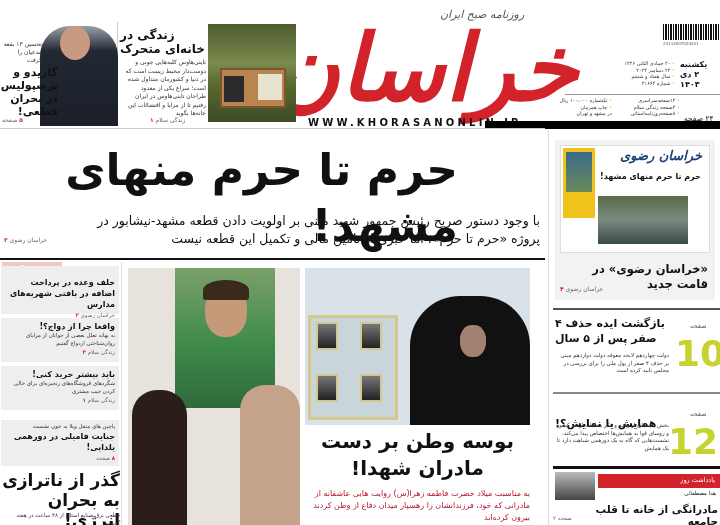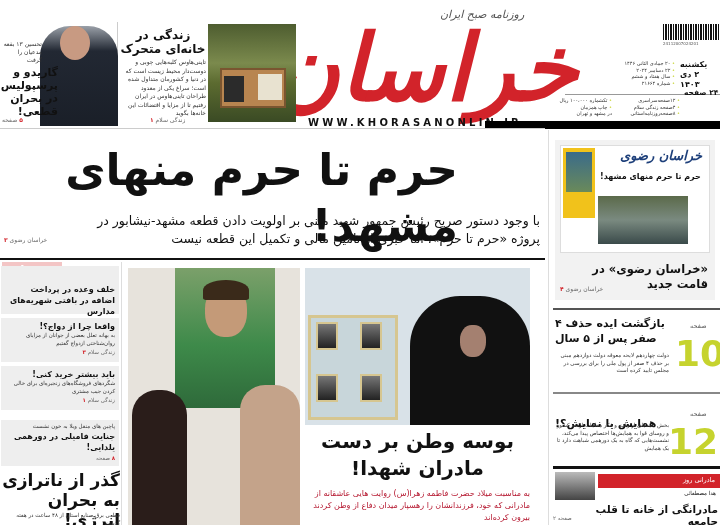--- a/index.html
+++ b/index.html
@@ -10,30 +10,30 @@
 
 .masthead-logo{left:288px;top:18px;width:290px;height:100px;color:#d2232a;font-family:"DejaVu Serif",serif;font-weight:bold;font-size:92px;line-height:100px;text-align:center;letter-spacing:-2px;font-style:italic}
 .tagline{left:440px;top:8px;font-size:11px;color:#555;font-family:"DejaVu Serif",serif;font-style:italic}
 .url{left:308px;top:117px;font-size:10px;letter-spacing:3.2px;font-weight:bold;direction:ltr;color:#111}
 .url-bar{left:485px;top:121px;width:235px;height:8px;background:#000}
 .barcode{left:663px;top:24px;width:57px;height:16px;background:repeating-linear-gradient(90deg,#111 0 1px,#fff 1px 2px,#111 2px 4px,#fff 4px 5px)}
 .barcode-num{left:663px;top:41px;font-size:4px;color:#555;direction:ltr}
 .datebox{left:680px;top:60px;font-size:8px;font-weight:bold;text-align:left;line-height:10px;width:38px}
 .meta1{left:600px;top:60px;font-size:5px;line-height:6.5px;text-align:right;width:75px;color:#333}
 .meta-line{left:565px;top:94px;width:155px;height:1px;background:#999}
-.pages{left:684px;top:88px;font-size:7.5px;font-weight:bold}
+.pages{left:684px;top:114px;font-size:7.5px;font-weight:normal}
 .meta2{left:610px;top:97px;font-size:5px;line-height:6.5px;width:70px;text-align:right;color:#333}
 .meta3{left:550px;top:97px;font-size:5px;line-height:6.5px;width:62px;text-align:right;color:#333}
 .dot{color:#c6d32e}
 
 .teaser-photo-house{left:208px;top:24px;width:88px;height:98px;background:linear-gradient(180deg,#4e5d30 0%,#7b8a4d 40%,#5c6b30 60%,#3a4a24 100%)}
 .house{left:220px;top:68px;width:66px;height:40px;background:#b88550;border:2px solid #7a5530}
 .house-win{left:224px;top:76px;width:20px;height:26px;background:#2b2b2b}
 .house-win2{left:258px;top:74px;width:24px;height:26px;background:#e8e2d0}
-.teaser2-title{left:120px;top:28px;width:86px;font-size:12px;font-weight:bold;line-height:14px;text-align:center}
+.teaser2-title{left:120px;top:28px;width:86px;font-size:12px;font-weight:bold;line-height:14px;text-align:left}
 .teaser2-body{left:120px;top:58px;width:86px;font-size:6px;line-height:8.5px;text-align:right;color:#333}
 .teaser2-src{left:150px;top:116px;font-size:6px;color:#666}
 .vline1{left:117px;top:22px;width:1px;height:104px;background:#ccc}
 .coach{left:40px;top:26px;width:78px;height:100px;background:linear-gradient(180deg,#9aa0a8 0%,#222833 25%,#1a1f28 100%);border-radius:30px 30px 0 0}
 .coach-head{left:60px;top:26px;width:30px;height:34px;background:#c89a82;border-radius:50%}
 .teaser1-kicker{left:2px;top:40px;width:40px;font-size:6px;line-height:8px;text-align:right;color:#333}
 .teaser1-title{left:2px;top:66px;width:56px;font-size:11px;line-height:13px;font-weight:bold;text-align:right}
 .teaser1-src{left:2px;top:116px;font-size:6px;color:#666}
 .hline-top{left:0;top:128px;width:545px;height:1px;background:#ccc}
 
@@ -159,31 +159,31 @@
 <div class="abs r-body" style="left:555px;top:352px;width:114px">دولت چهاردهم لایحه معوقه دولت دوازدهم مبنی بر حذف ۴ صفر از پول ملی را برای بررسی در مجلس تایید کرده است</div>
 <div class="abs hline-r2"></div>
 
 <div class="abs p-label" style="left:690px;top:410px">صفحه</div>
 <div class="abs p-num" style="left:668px;top:424px">12</div>
 <div class="abs r-title" style="left:555px;top:416px;width:114px">همایش یا نمایش؟!</div>
 <div class="abs r-body" style="left:555px;top:422px;width:114px">بخش عمده‌ای از وقت و فکر مقامات ارشد کشور و روسای قوا به همایش‌ها اختصاص پیدا می‌کند، نشست‌هایی که گاه به یک دورهمی شباهت دارد تا یک همایش</div>
 <div class="abs hline-r3"></div>
 
 <div class="abs note-photo"></div>
-<div class="abs note-bar">مادرانی روز</div>
+<div class="abs note-bar">یادداشت روز</div>
 <div class="abs note-author">هدا مصطفائی</div>
 <div class="abs note-title">مادرانگی از خانه تا قلب جامعه</div>
 <div class="abs note-page red">صفحه ۲</div>
 
 <div class="abs vline-l"></div>
 <div class="abs vline-r"></div>
 <div class="abs jostar">جستار</div>
 
 <div class="abs lbox" style="top:266px;height:48px">
-  <div class="l-title" style="margin-top:15px">خلف وعده در پرداخت اضافه در بافتی شهریه‌های مدارس</div>
+  <div class="l-title" style="margin-top:8px">خلف وعده در پرداخت اضافه در بافتی شهریه‌های مدارس</div>
   <div class="l-src"><span>خراسان رضوی</span> <b>۲</b></div>
 </div>
 <div class="abs lbox" style="top:318px;height:44px">
   <div class="l-title">واقعا چرا از دواج؟!</div>
   <div class="l-body">به بهانه تعلل بعضی از جوانان از مزایای روان‌شناختی ازدواج گفتیم</div>
   <div class="l-src"><span>زندگی سلام</span> <b>۳</b></div>
 </div>
 <div class="abs lbox" style="top:366px;height:44px">
   <div class="l-title">باید بیشتر خرید کنی!</div>
   <div class="l-body">شگردهای فروشگاه‌های زنجیره‌ای برای خالی کردن جیب مشتری</div>

